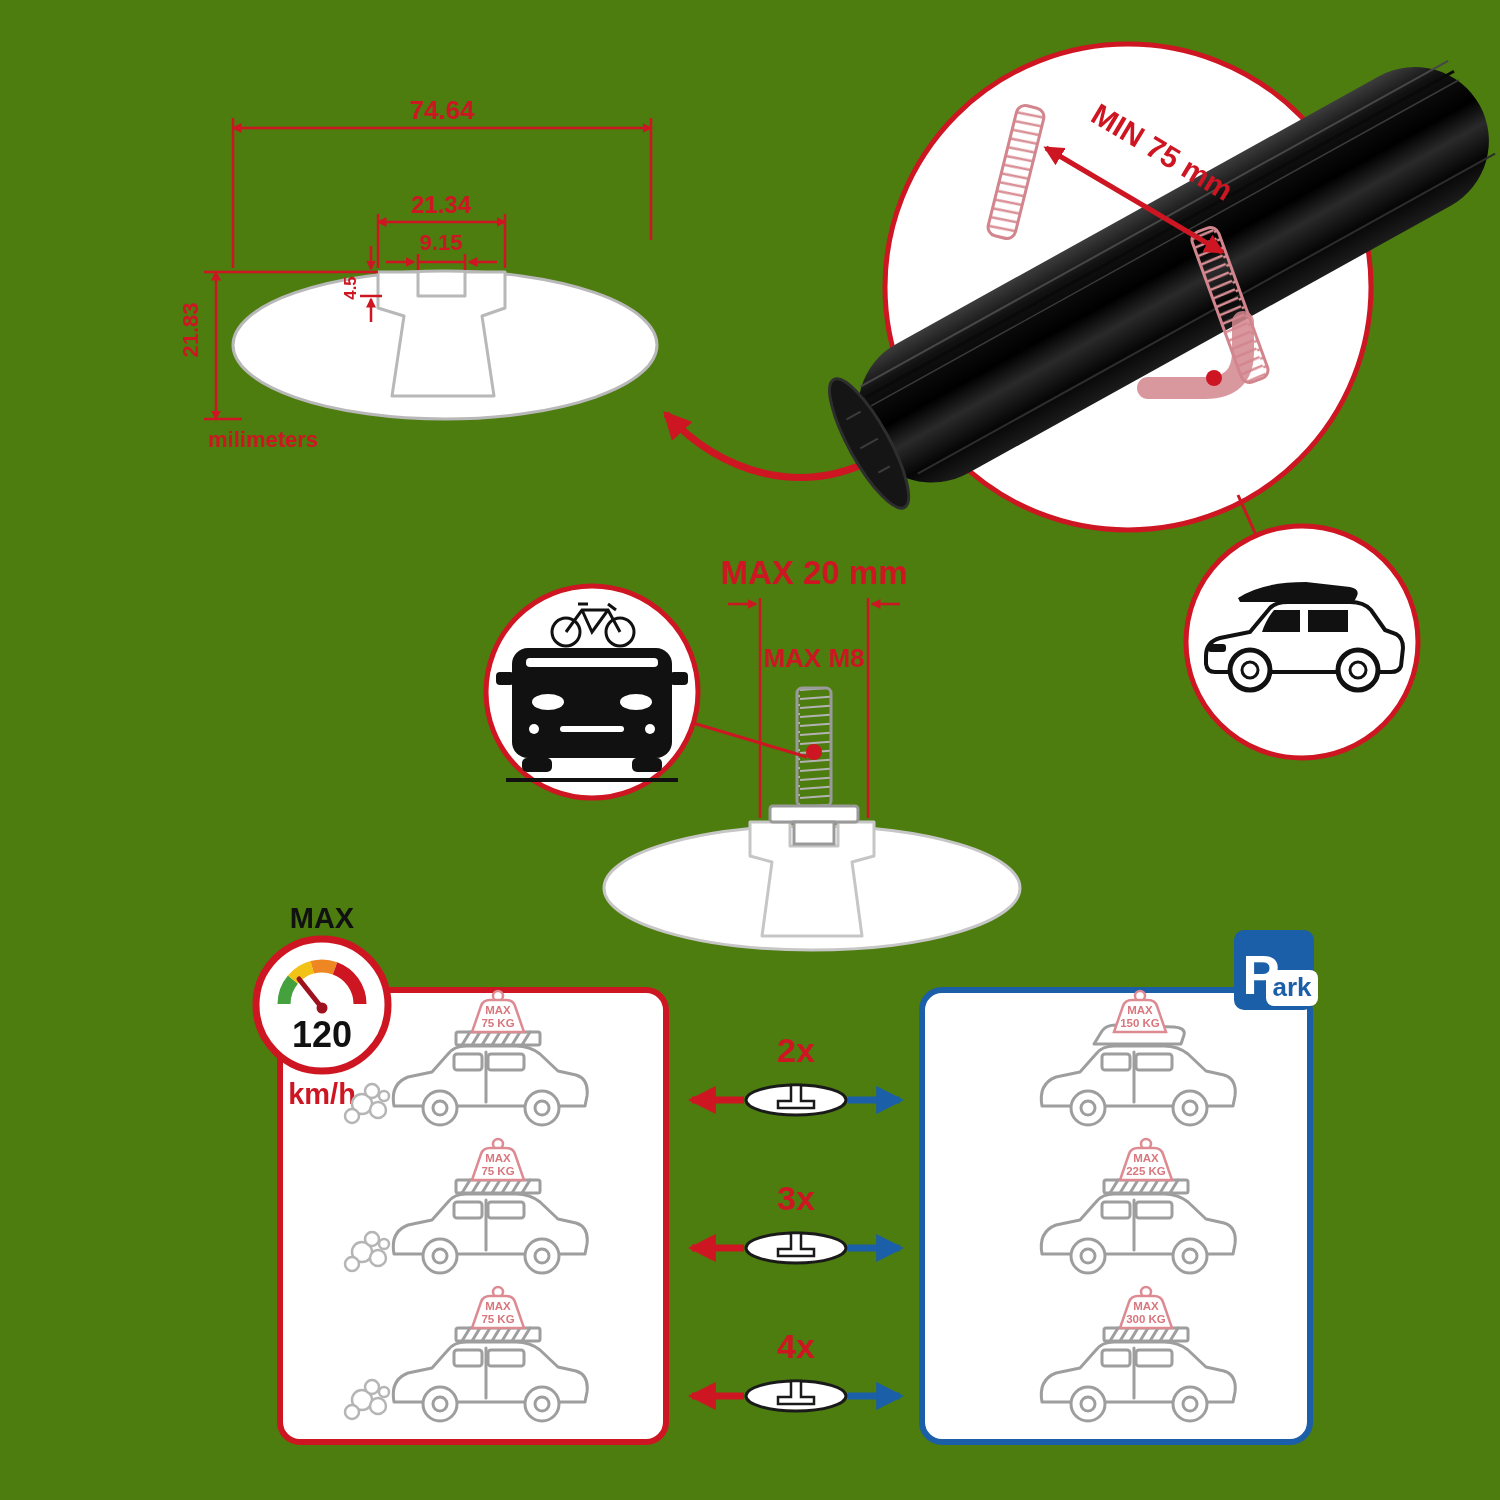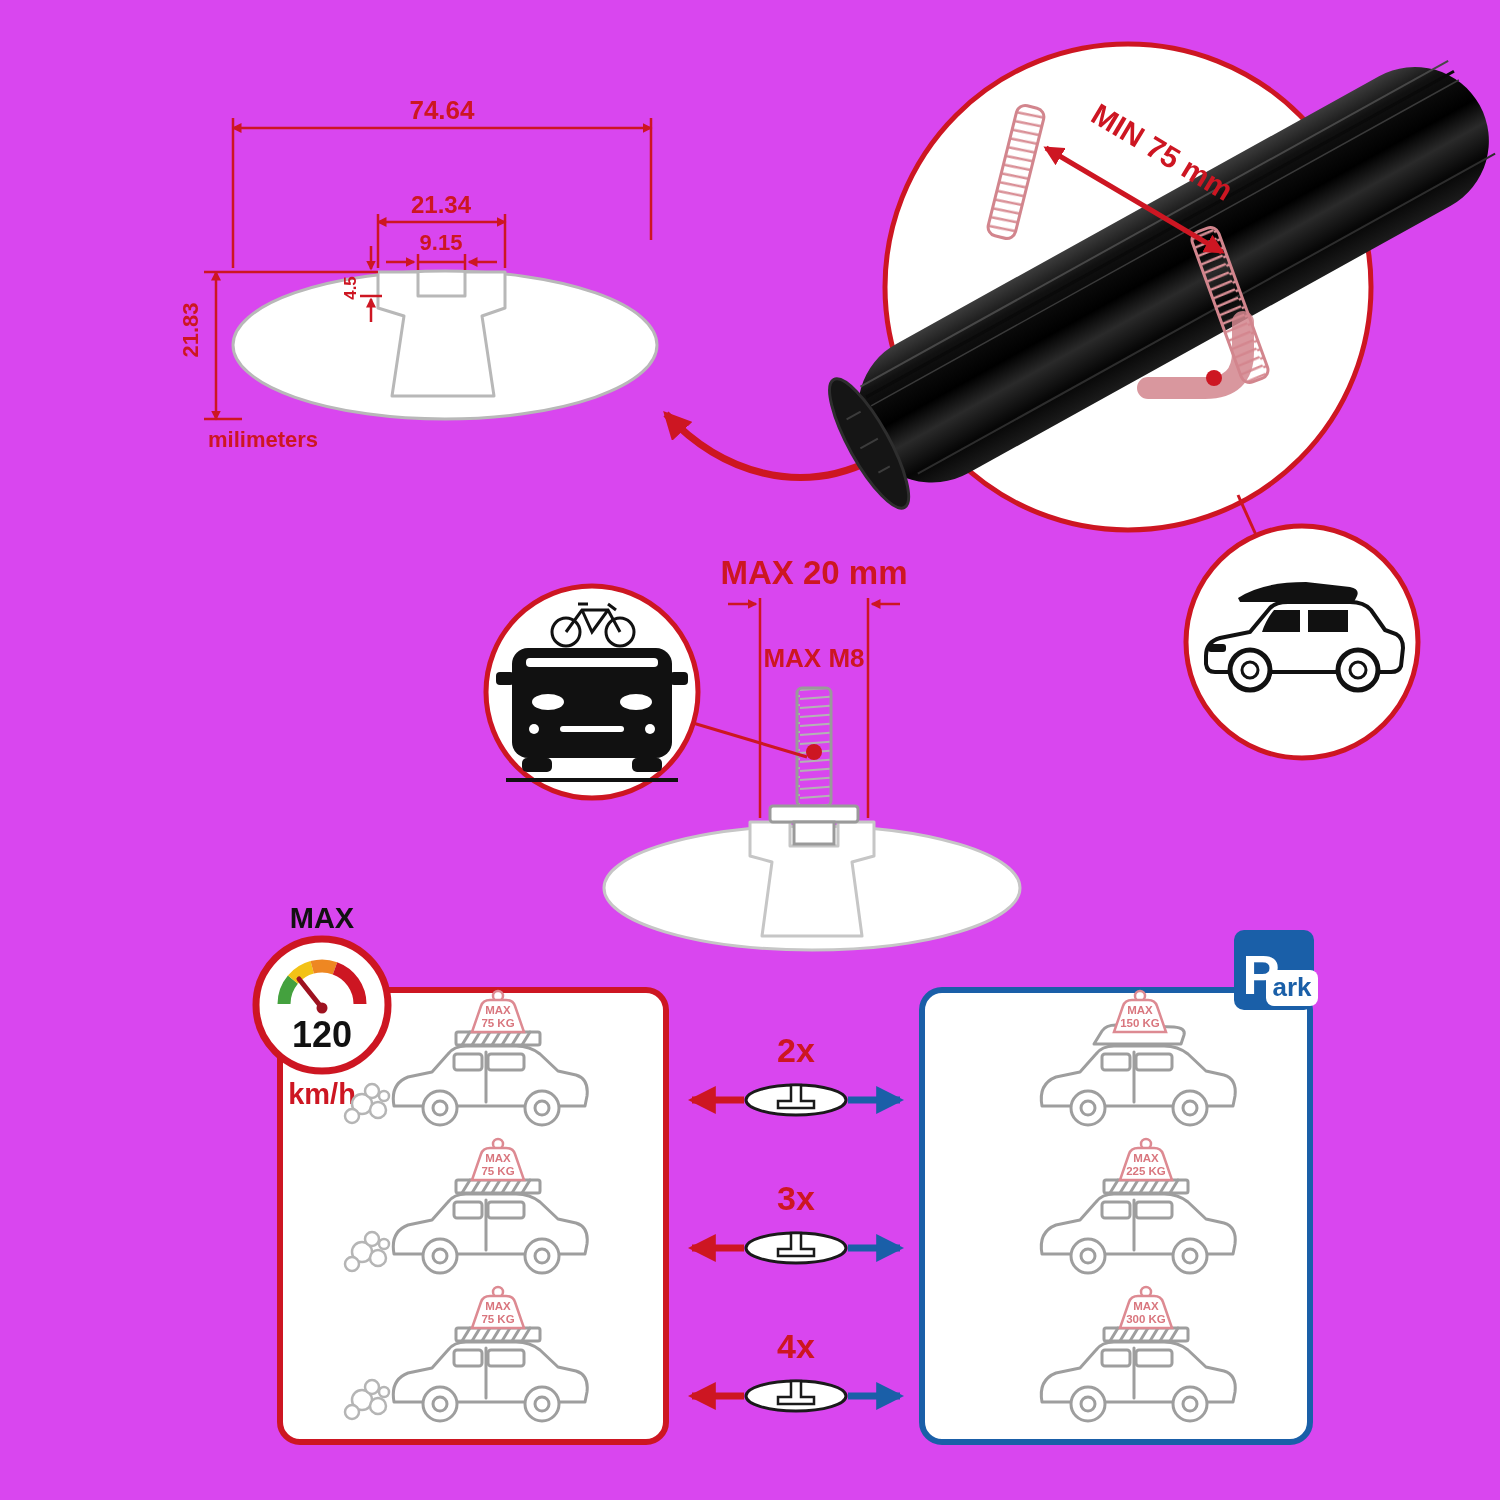--- a/index.html
+++ b/index.html
@@ -1,16 +1,16 @@
 <!DOCTYPE html>
 <html><head>
 <meta charset="utf-8">
 <style>
   html,body{margin:0;padding:0;background:#fff;}
-  #canvas{position:relative;width:1500px;height:1500px;background:#d946ef;overflow:hidden;
+  #canvas{position:relative;width:1500px;height:1500px;background:#4d7c0f;overflow:hidden;
           font-family:"Liberation Sans",sans-serif;}
   svg{position:absolute;left:0;top:0;}
   text{font-family:"Liberation Sans",sans-serif;font-weight:bold;}
   .redT{fill:#cd1622;}
   .blkT{fill:#111111;}
   .whtT{fill:#ffffff;}
   .bluT{fill:#1a5fa8;}
   .tagT{fill:#d9767e;font-size:11.5px;}
   .tagS{fill:#ffffff;stroke:#dd8a92;stroke-width:2.5;}
   .dim{stroke:#cd1622;stroke-width:2.5;fill:none;}

